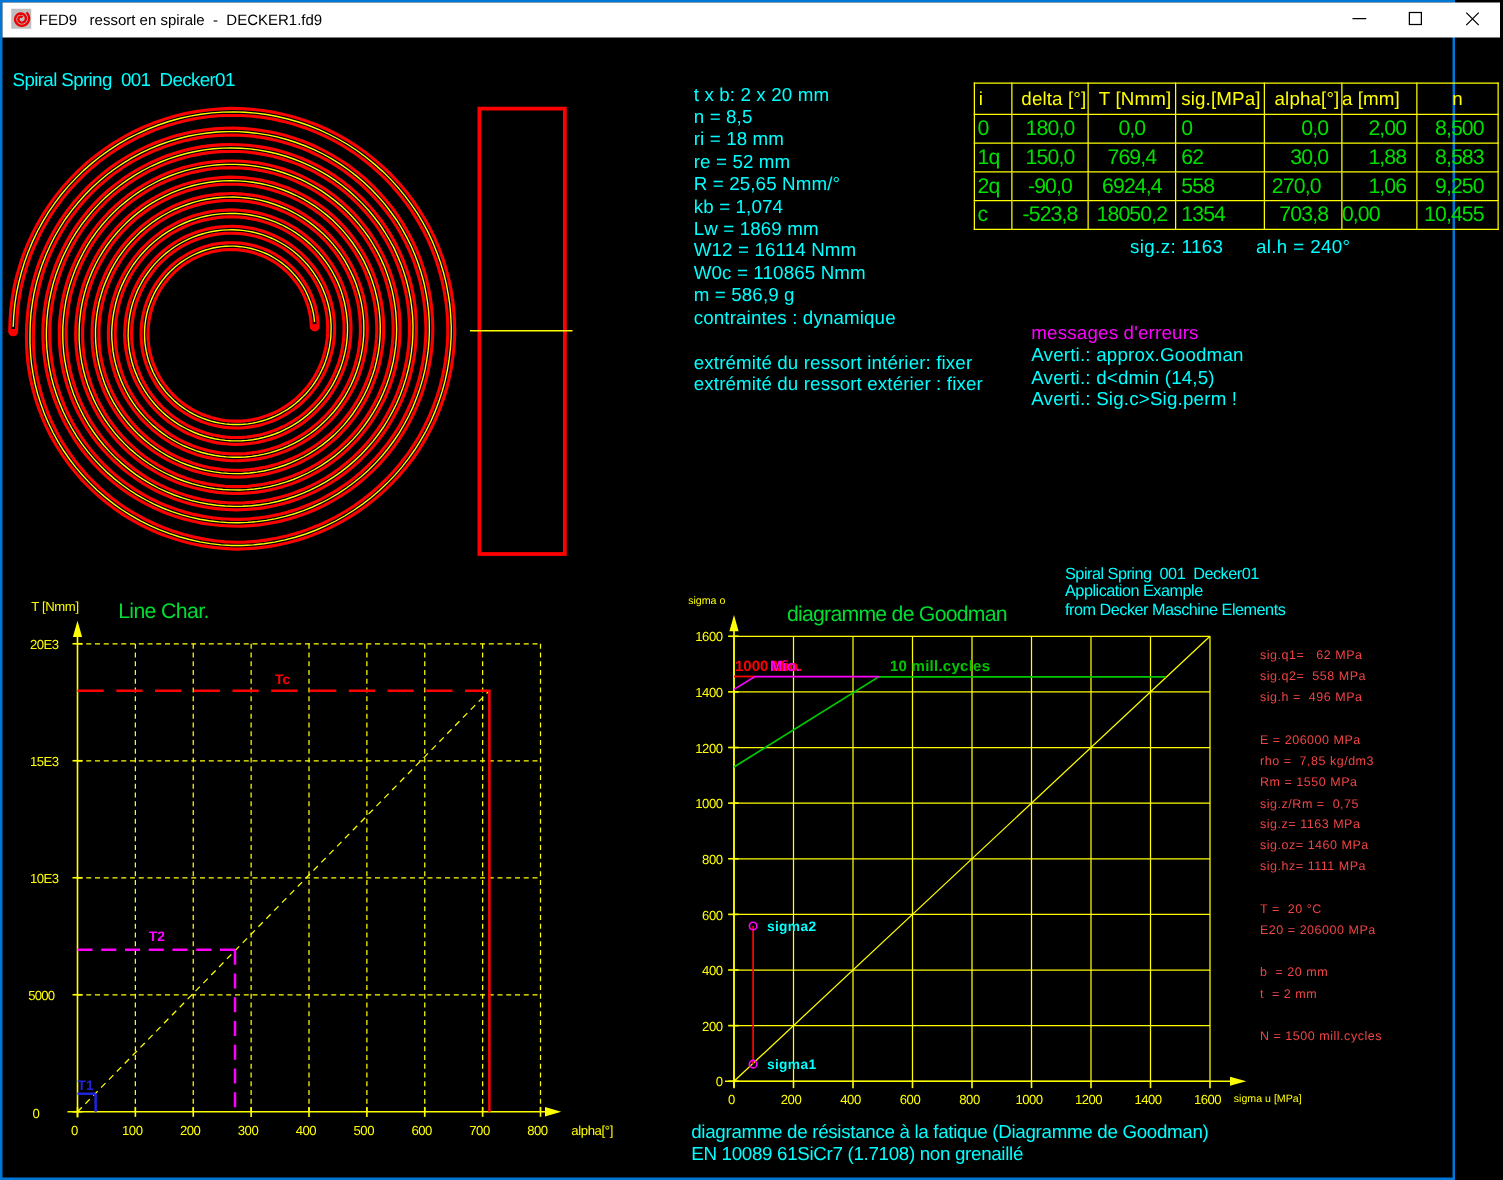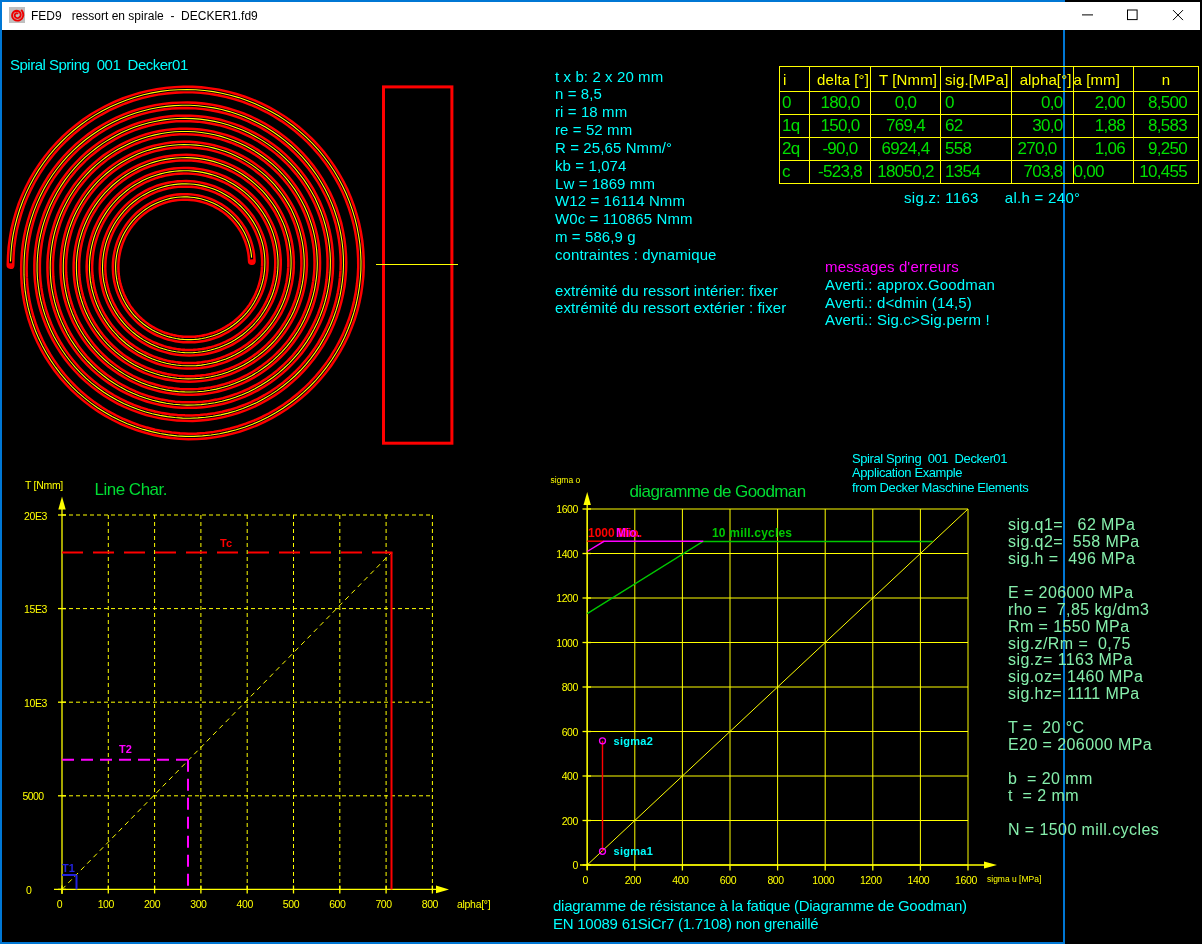--- a/index.html
+++ b/index.html
@@ -1,16 +1,16 @@
 <!DOCTYPE html>
 <html><head><meta charset="utf-8"><style>
 * { margin:0; padding:0; box-sizing:border-box; }
 body { width:1202px; height:944px; overflow:hidden; background:#000;
   font-family:"Liberation Sans", sans-serif; }
-#win { position:absolute; left:0; top:0; width:1065px; height:944px;
+#win { position:absolute; left:0; top:0; width:1164px; height:944px;
   border:2px solid #0077d4; background:#000; }
 #titlebar { position:absolute; left:0; top:0; width:1198px; height:28px; background:#fff; }
 #icon { position:absolute; left:7px; top:5px; width:16px; height:16px; background:#bfbfbf; }
 #title { position:absolute; left:29px; top:0; height:28px; line-height:29px;
   font-size:12px; color:#000; white-space:pre; }
 .wbtn { position:absolute; top:0; width:45px; height:28px; }
 #menubar { position:absolute; left:0; top:28px; width:1198px; height:20px; background:#fff; }
 .mi { position:absolute; top:0; font-size:12px; color:#000; line-height:20px; white-space:pre; }
 .t { position:absolute; white-space:pre; }
 table { border-collapse:collapse; table-layout:fixed; }
@@ -211,21 +211,21 @@
 
 <div class="t" style="left:825px; top:258.2px; font-size:15px; letter-spacing:0.15px; line-height:17.7px; color:#0ff;"><span style="color:#f0f">messages d'erreurs</span>
 Averti.: approx.Goodman
 Averti.: d&lt;dmin (14,5)
 Averti.: Sig.c&gt;Sig.perm !</div>
 
 <div class="t" style="left:852px; top:451.6px; font-size:13px; letter-spacing:-0.4px; line-height:14.6px; color:#0ff;">Spiral Spring  001  Decker01
 Application Example
 from Decker Maschine Elements</div>
 
-<div class="t" style="left:1008px; top:517.2px; font-size:16px; letter-spacing:0.42px; line-height:16.9px; color:#86efac;">sig.q1=   62 MPa
+<div class="t" style="left:1008px; top:517.2px; font-size:10px; letter-spacing:0.42px; line-height:16.9px; color:#ef4444;">sig.q1=   62 MPa
 sig.q2=  558 MPa
 sig.h =  496 MPa
 
 E = 206000 MPa
 rho =  7,85 kg/dm3
 Rm = 1550 MPa
 sig.z/Rm =  0,75
 sig.z= 1163 MPa
 sig.oz= 1460 MPa
 sig.hz= 1111 MPa

